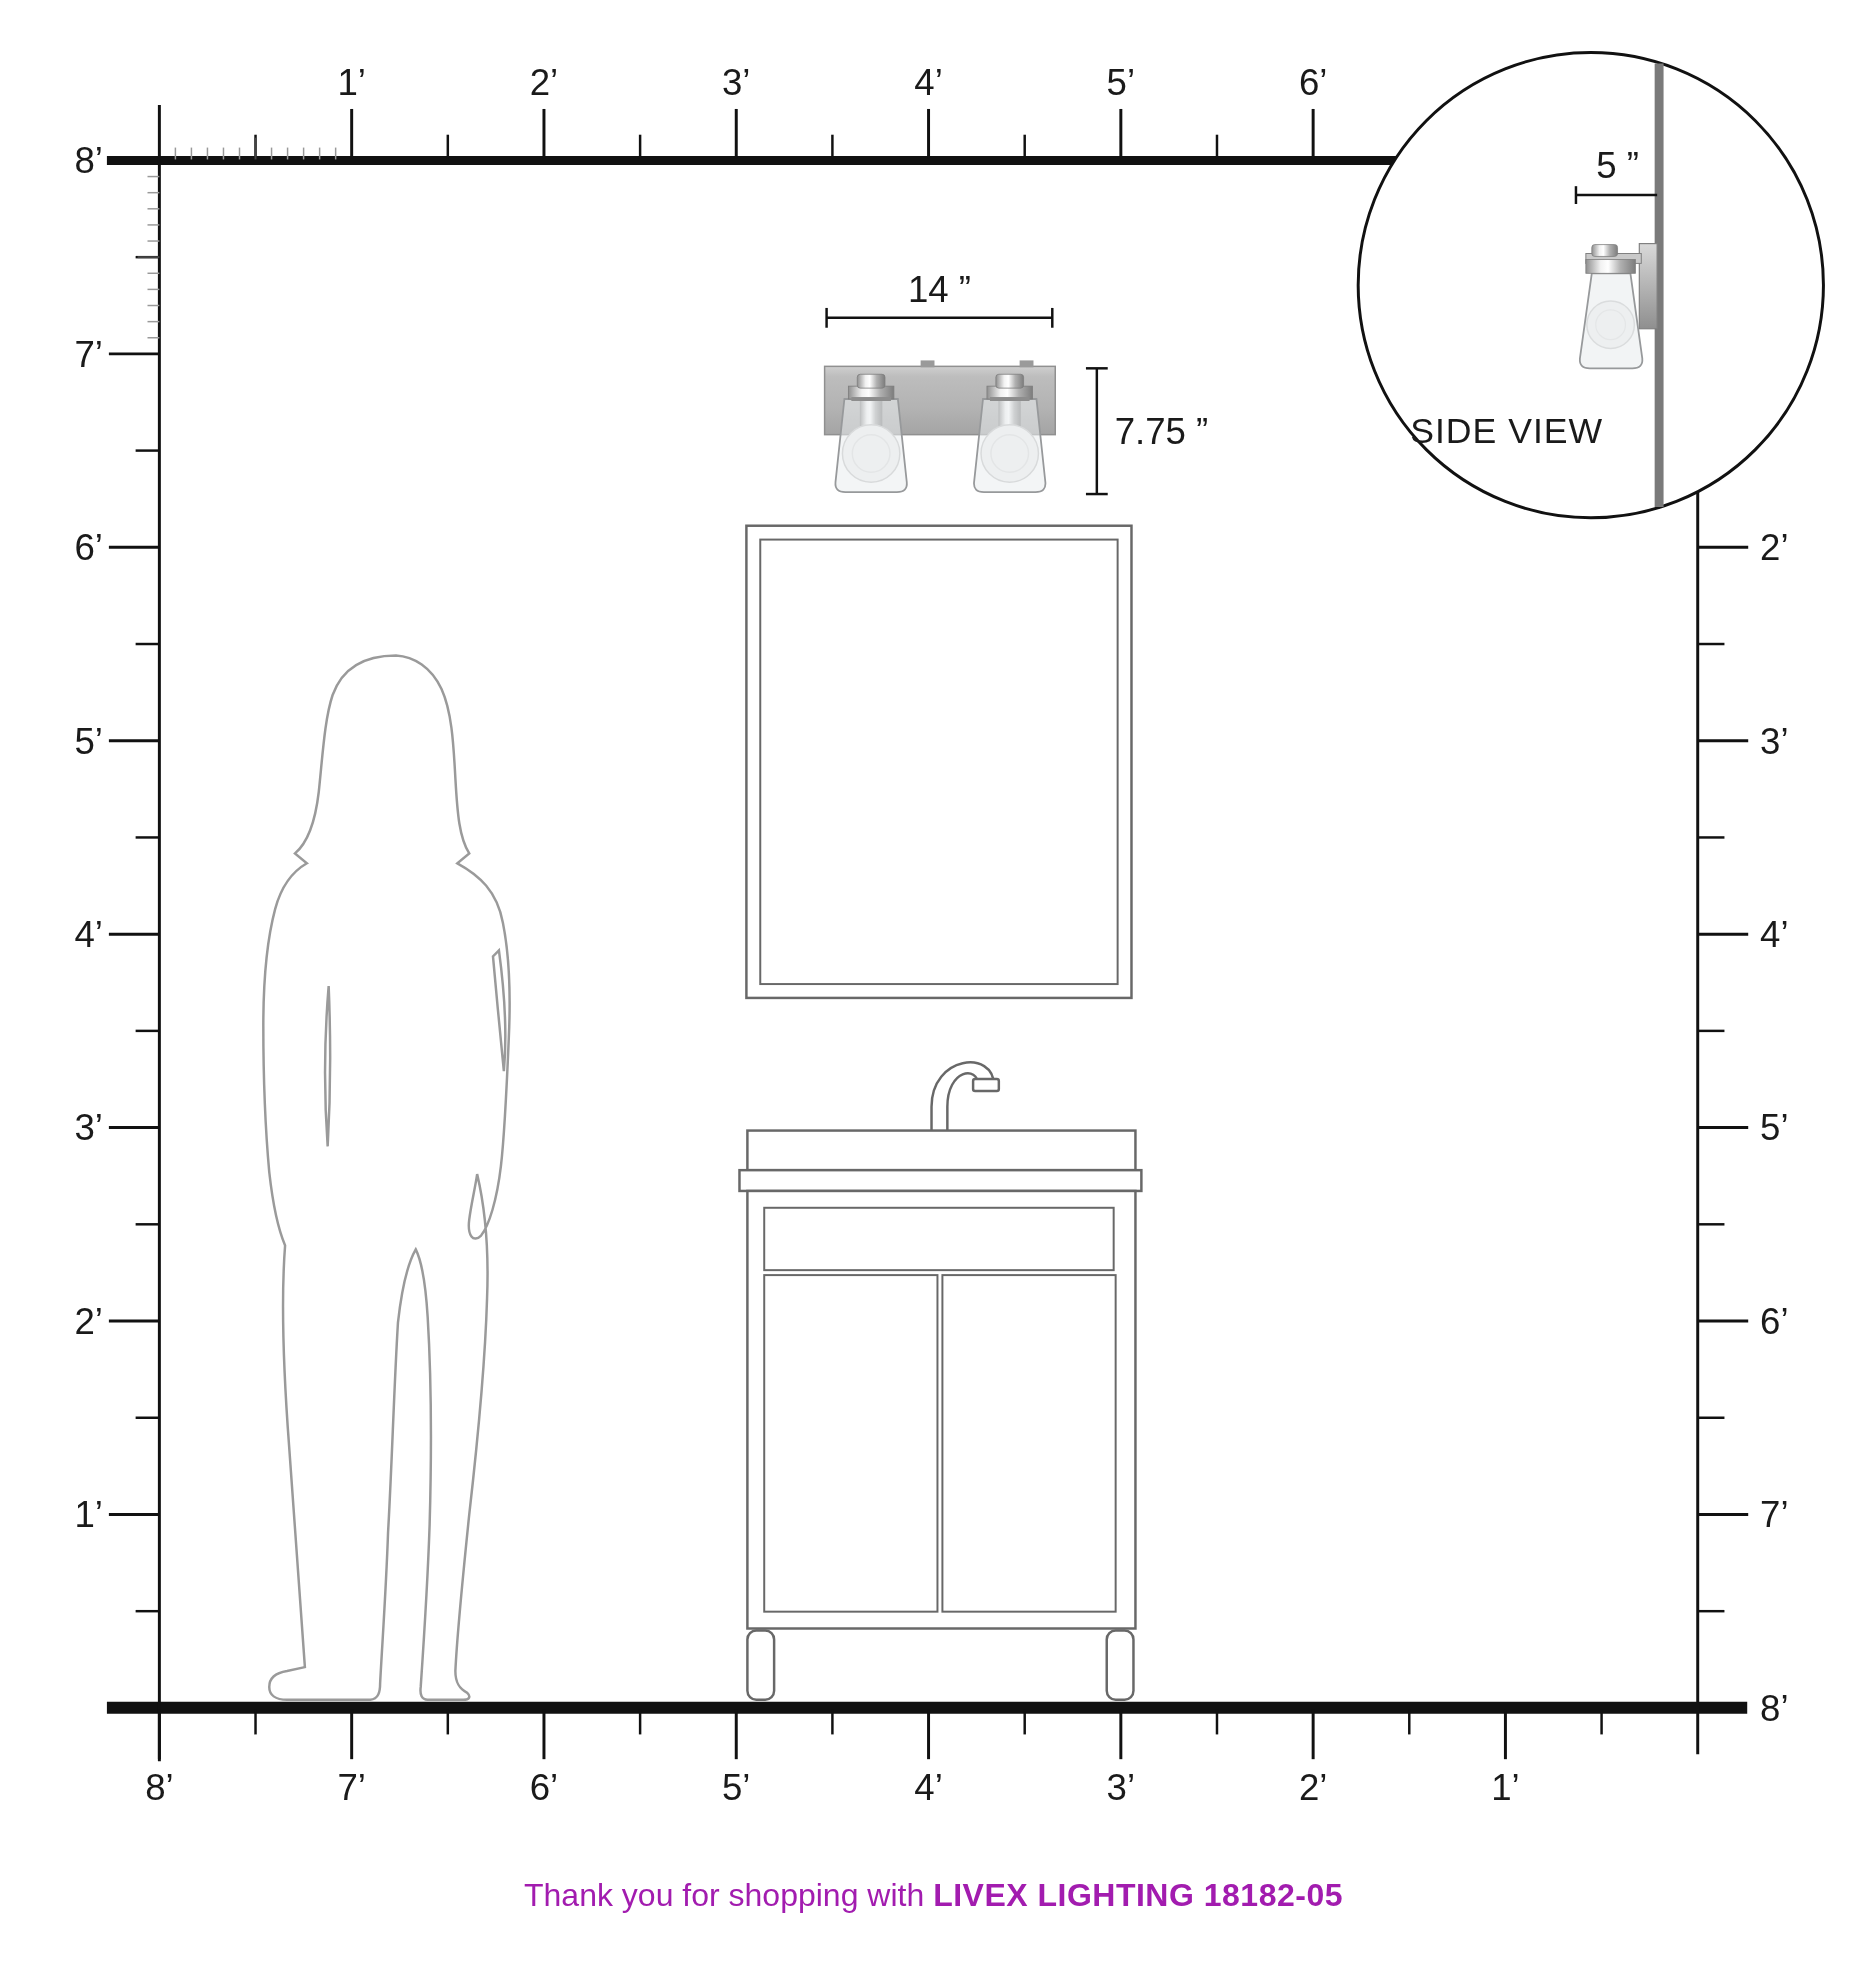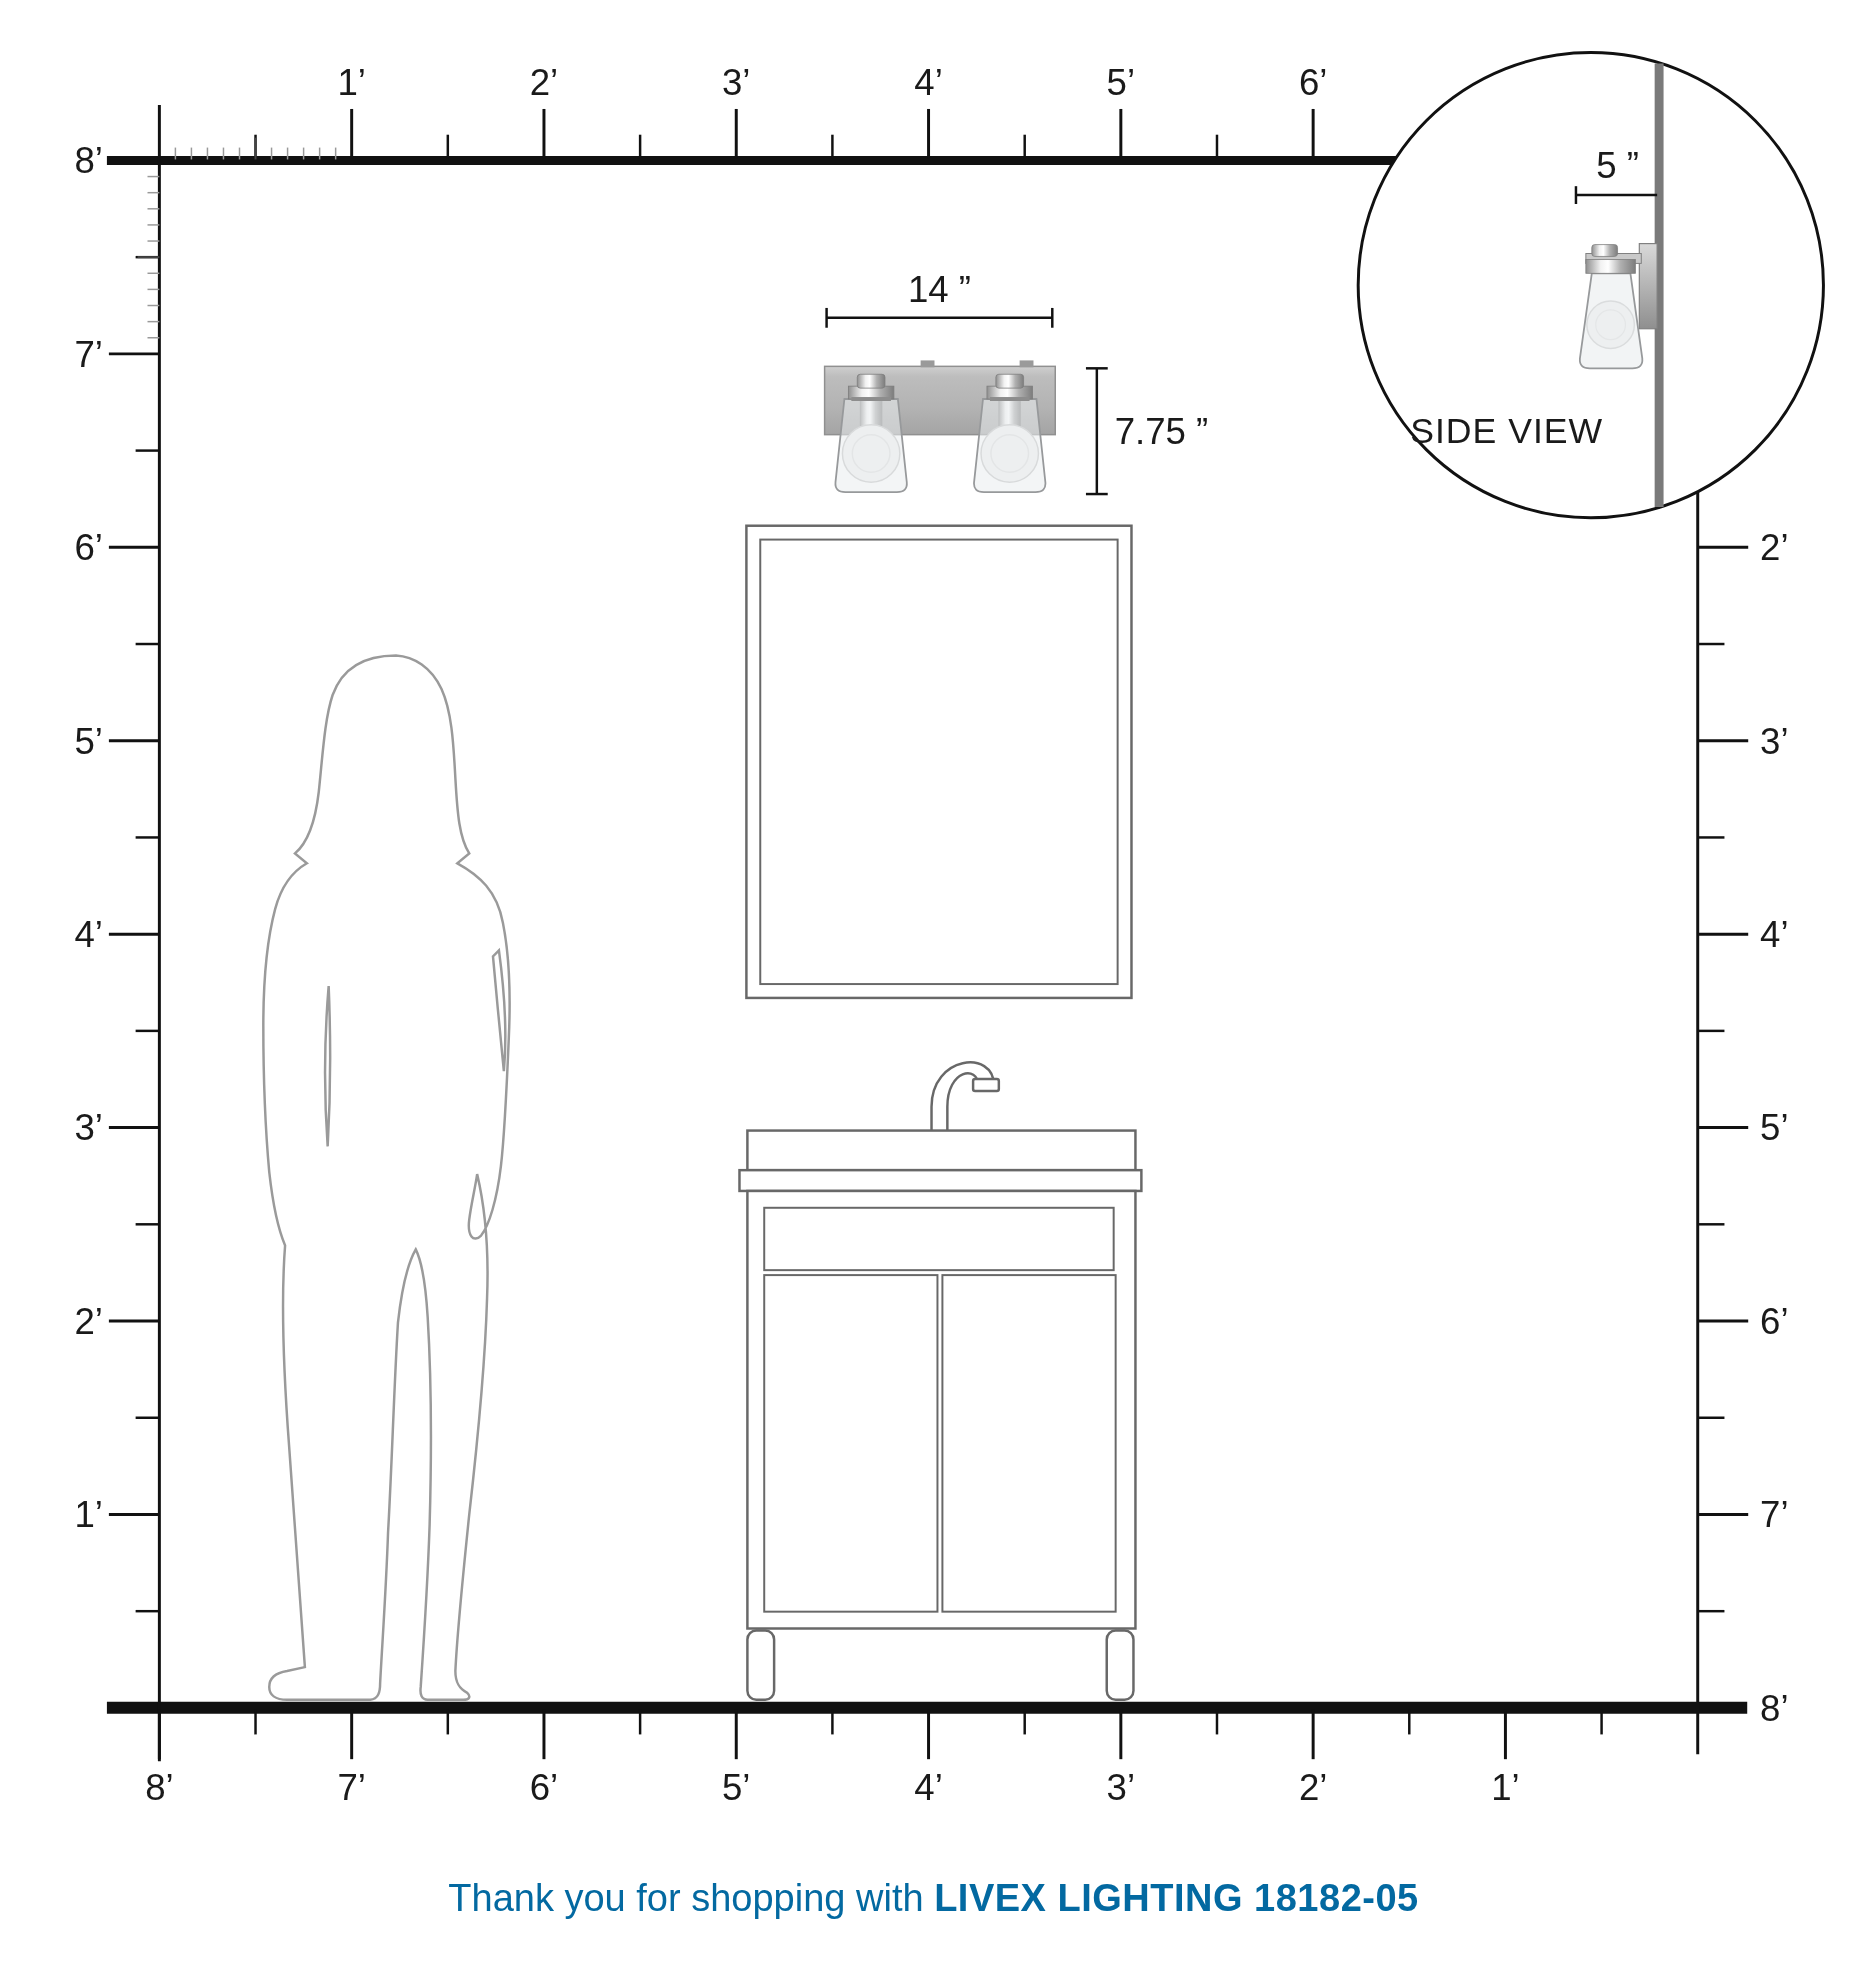--- a/index.html
+++ b/index.html
@@ -4,21 +4,21 @@
 <style>
   html,body{margin:0;padding:0;background:#ffffff;}
   .stage{position:relative;width:1867px;height:1980px;background:#fff;overflow:hidden;
          font-family:"Liberation Sans", sans-serif;}
   svg{position:absolute;left:0;top:0;}
   text{font-family:"Liberation Sans", sans-serif;fill:#1a1a1a;}
   .ruler-label{font-size:37px;}
   .dim-label{font-size:37px;}
   .sideview-label{font-size:36px;letter-spacing:1px;}
   .footer{position:absolute;left:0;right:0;top:1877px;text-align:center;
-          font-size:38px;color:#0369a1;}
+          font-size:32px;color:#a21caf;}
   .footer .brand{font-weight:bold;letter-spacing:0.5px;}
 </style>
 </head>
 <body>
 
 <div class="stage">
 <svg width="1867" height="1980" viewBox="0 0 1886 2000">
   <defs>
     <linearGradient id="chromeH" x1="0" y1="0" x2="1" y2="0">
       <stop offset="0" stop-color="#8f8f8f"></stop>

